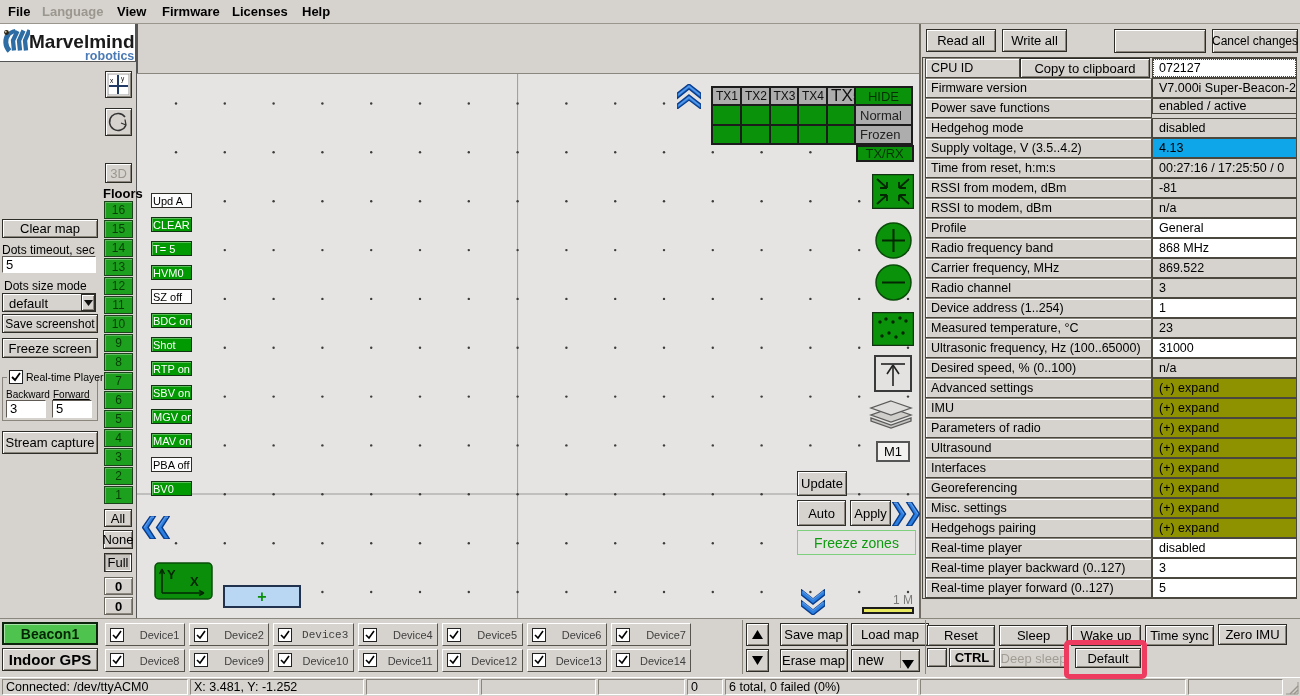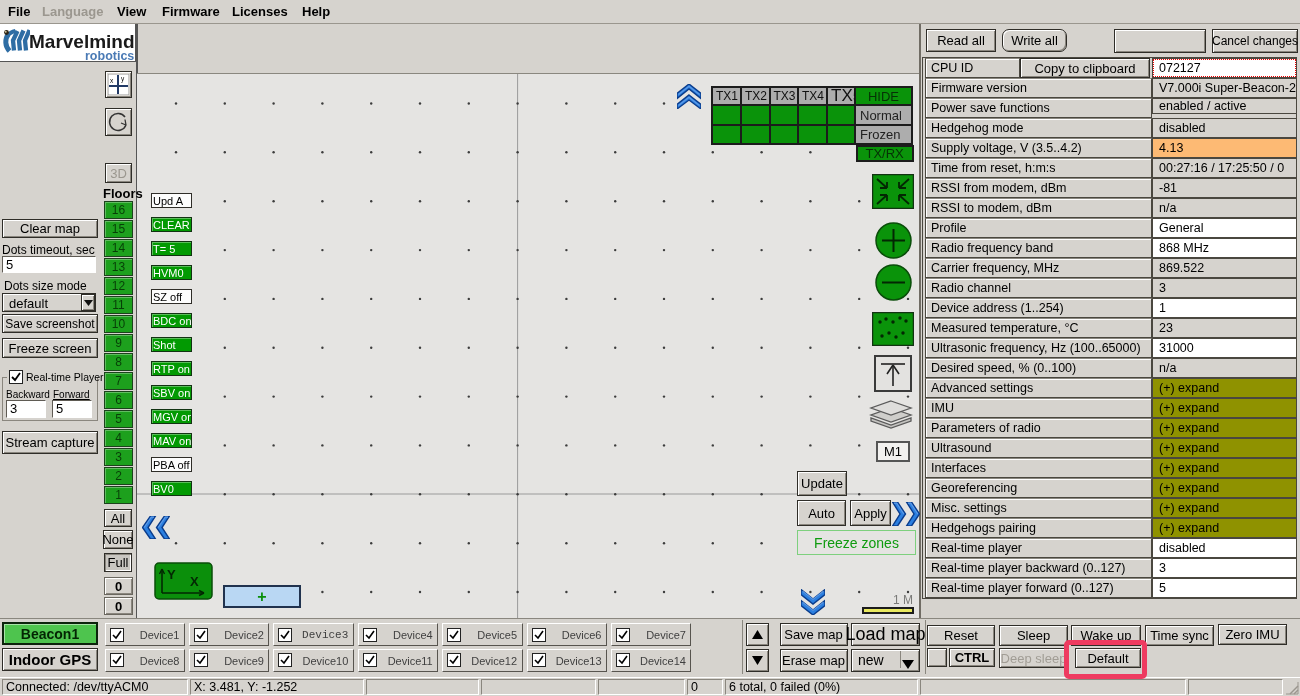--- a/index.html
+++ b/index.html
@@ -397,35 +397,35 @@
 <div class="flr" style="top:429px;">4</div>
 <div class="flr" style="top:448px;">3</div>
 <div class="flr" style="top:467px;">2</div>
 <div class="flr" style="top:486px;">1</div>
 <div class="btn" style="left:104px;top:509px;width:28px;height:18px;font-size:13px;">All</div>
 <div class="btn" style="left:103px;top:530px;width:30px;height:19px;font-size:13px;">None</div>
 <div class="btn" style="left:104px;top:553px;width:28px;height:19px;font-size:13px;box-shadow:inset 1px 1px 0 #8a867e, inset -1px -1px 0 #fff;background:#c9c6c1;">Full</div>
 <div class="btn" style="left:104px;top:577px;width:29px;height:18px;font-size:13px;font-weight:bold;border:1px solid #6a675f;">0</div>
 <div class="btn" style="left:104px;top:597px;width:29px;height:18px;font-size:13px;font-weight:bold;border:1px solid #6a675f;">0</div>
 <div class="btn" style="left:926px;top:29px;width:70px;height:23px;font-size:13px;">Read all</div>
-<div class="btn" style="left:1002px;top:29px;width:65px;height:23px;font-size:13px;border-radius:7px;">Write all</div>
+<div class="btn" style="left:1002px;top:29px;width:65px;height:23px;font-size:13px;">Write all</div>
 <div class="btn" style="left:1114px;top:29px;width:92px;height:24px;font-size:13px;"></div>
 <div class="btn" style="left:1212px;top:29px;width:86px;height:24px;font-size:12px;">Cancel changes</div>
 <div class="a" style="left:922px;top:57px;width:375px;height:542px;border:1px solid #4a473f;"></div>
 <div class="tl" style="top:58px;height:20px;width:95px;">CPU ID</div>
 <div class="btn" style="left:1020px;top:58px;width:130px;height:20px;font-size:13px;">Copy to clipboard</div>
 <div class="tv" style="top:58px;height:20px;background:#fff;outline:1px dotted #e00;outline-offset:-2px;">072127</div>
 <div class="tl" style="top:78px;height:20px;">Firmware version</div>
 <div class="tv" style="top:78px;height:20px;background:#d6d3ce;">V7.000i Super-Beacon-2</div>
 <div class="tl" style="top:98px;height:20px;">Power save functions</div>
 <div class="tv" style="top:98px;height:16px;background:#d6d3ce;">enabled / active</div>
 <div class="tl" style="top:118px;height:20px;">Hedgehog mode</div>
 <div class="tv" style="top:118px;height:20px;background:#d6d3ce;">disabled</div>
 <div class="tl" style="top:138px;height:20px;">Supply voltage, V (3.5..4.2)</div>
-<div class="tv" style="top:138px;height:20px;background:#fdba74;">4.13</div>
+<div class="tv" style="top:138px;height:20px;background:#0ea5e9;">4.13</div>
 <div class="tl" style="top:158px;height:20px;">Time from reset, h:m:s</div>
 <div class="tv" style="top:158px;height:20px;background:#d6d3ce;">00:27:16 / 17:25:50 / 0</div>
 <div class="tl" style="top:178px;height:20px;">RSSI from modem, dBm</div>
 <div class="tv" style="top:178px;height:20px;background:#d6d3ce;">-81</div>
 <div class="tl" style="top:198px;height:20px;">RSSI to modem, dBm</div>
 <div class="tv" style="top:198px;height:20px;background:#d6d3ce;">n/a</div>
 <div class="tl" style="top:218px;height:20px;">Profile</div>
 <div class="tv" style="top:218px;height:20px;background:#fff;">General</div>
 <div class="tl" style="top:238px;height:20px;">Radio frequency band</div>
 <div class="tv" style="top:238px;height:20px;background:#fff;">868 MHz</div>
@@ -569,21 +569,21 @@
         <path d="M5.5 0 L11 9 L0 9 Z" fill="#000"></path>
       </svg>
     </div>
 <div class="btn" style="left:746px;top:648.5px;width:23px;height:23px;font-size:13px;">
       <svg width="11" height="9" viewBox="0 0 11 9">
         <path d="M0 0 L11 0 L5.5 9 Z" fill="#000"></path>
       </svg>
     </div>
 <div class="a" style="left:742px;top:620px;width:1px;height:54px;background:#8a877f;"></div>
 <div class="btn" style="left:779.5px;top:623px;width:68px;height:23px;font-size:13px;">Save map</div>
-<div class="btn" style="left:851px;top:623px;width:69px;height:23px;font-size:18px;">Load map</div>
+<div class="btn" style="left:851px;top:623px;width:78px;height:23px;font-size:13px;">Load map</div>
 <div class="btn" style="left:779.5px;top:648.5px;width:68px;height:23px;font-size:13px;">Erase map</div>
 <div class="btn" style="left:851px;top:648.5px;width:69px;height:23px;font-size:13px;"></div>
 <div class="lbl" style="left:858px;top:652px;font-size:14px;">new</div>
 <div class="a" style="left:900px;top:651px;width:1px;height:17px;background:#8a867e;"></div>
 <div class="a" style="left:902px;top:655px;"><svg width="12" height="9" viewBox="0 0 12 9">
         <path d="M0 0 L12 0 L6 9 Z" fill="#000"></path>
       </svg></div>
 <div class="a" style="left:925px;top:620px;width:1px;height:54px;background:#8a877f;"></div>
 <div class="btn" style="left:927px;top:625px;width:68px;height:21px;font-size:13px;">Reset</div>
 <div class="btn" style="left:999px;top:625px;width:69px;height:21px;font-size:13px;">Sleep</div>

